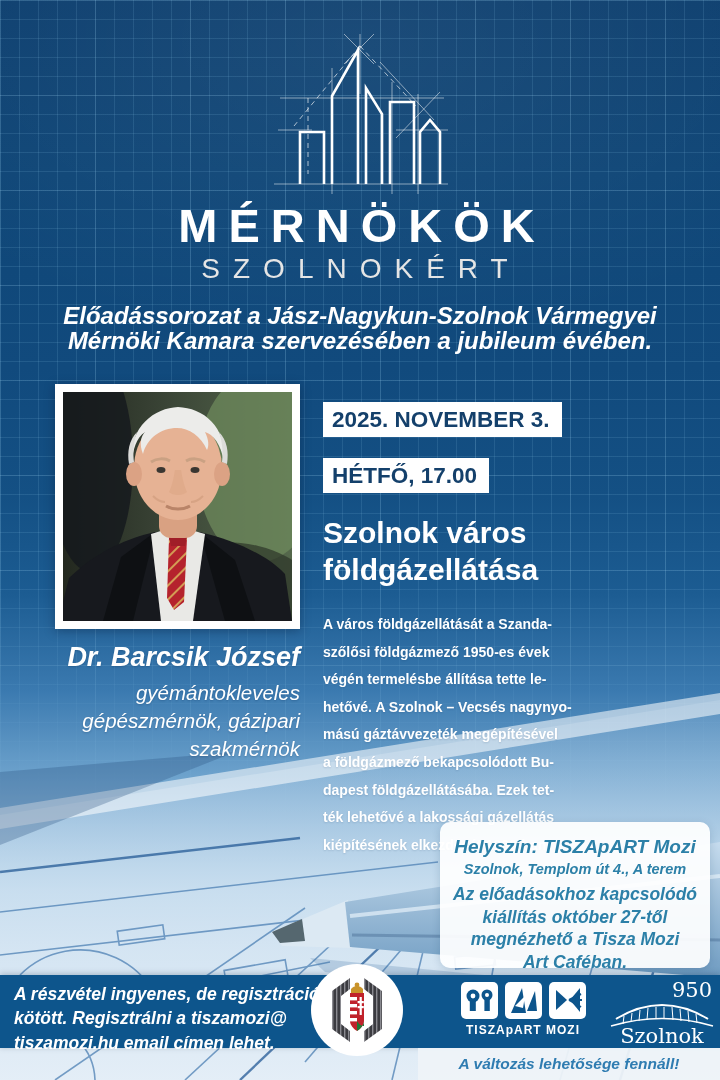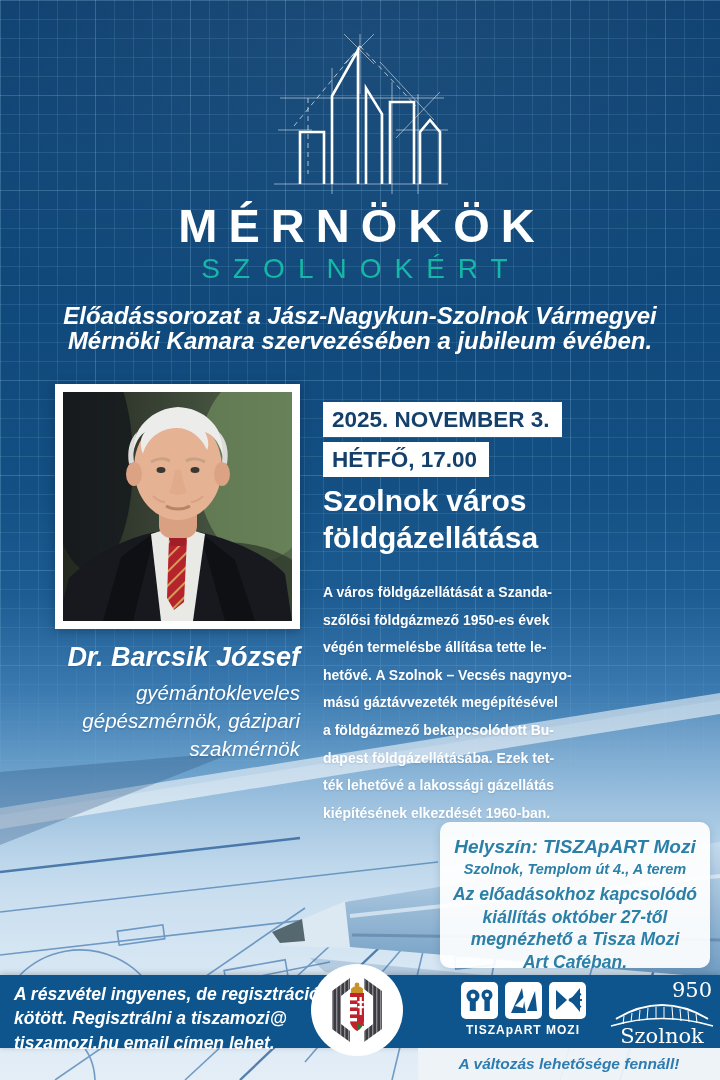--- a/index.html
+++ b/index.html
@@ -30,21 +30,21 @@
   }
   .blueprint-scene{position:absolute;left:0;top:610px;width:720px;height:470px;}
   
   .logo-wrap{position:absolute;left:268px;top:34px;width:184px;height:164px;}
   .title1{
     position:absolute;top:198px;left:0;width:720px;text-align:center;
     color:#fff;font-size:47px;font-weight:700;letter-spacing:11px;padding-left:4px;box-sizing:border-box;
   }
   .title2{
     position:absolute;top:253px;left:0;width:720px;text-align:center;
-    color:#14b8a6;font-size:28px;font-weight:500;letter-spacing:13px;padding-left:2px;box-sizing:border-box;
+    color:#e5e5e5;font-size:28px;font-weight:500;letter-spacing:13px;padding-left:2px;box-sizing:border-box;
   }
   .subtitle{
     position:absolute;top:303px;left:0;width:720px;text-align:center;
     color:#fff;font-style:italic;font-weight:700;font-size:24px;line-height:25px;
     white-space:pre-line;
   }
   
   .photo-frame{
     position:absolute;left:55px;top:384px;width:229px;height:229px;
     border:8px solid #fff;background:#222;box-shadow:0 2px 10px rgba(0,20,50,.35);
@@ -53,21 +53,21 @@
   .speaker-block{
     position:absolute;left:0;top:641px;width:300px;text-align:right;color:#fff;
     text-shadow:0 1px 2px rgba(0,40,80,.25);
   }
   .speaker-name{font-size:27px;font-weight:700;font-style:italic;line-height:32px;}
   .speaker-creds{font-size:20.5px;font-style:italic;font-weight:400;line-height:28px;margin-top:6px;white-space:pre-line;}
   
   .event-col{position:absolute;left:323px;top:402px;width:385px;}
   .badge{
     display:inline-block;background:#fff;color:#14406b;
-    font-size:22.5px;font-weight:700;padding:5px 12px 4px 9px;margin-bottom:5px;
+    font-size:22.5px;font-weight:700;padding:5px 12px 4px 9px;margin-bottom:21px;
   }
   .event-title{
     color:#fff;font-size:30px;font-weight:700;line-height:37px;margin-top:0;
     white-space:pre-line;
   }
   .event-desc{
     color:#fff;font-size:14px;font-weight:600;line-height:27.6px;margin-top:23px;
     white-space:pre-line;text-shadow:0 1px 2px rgba(0,40,80,.15);
   }
   

